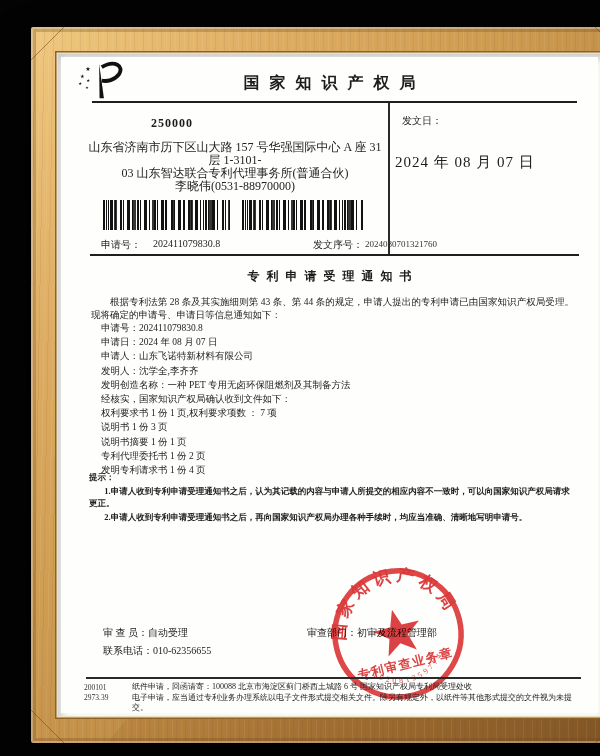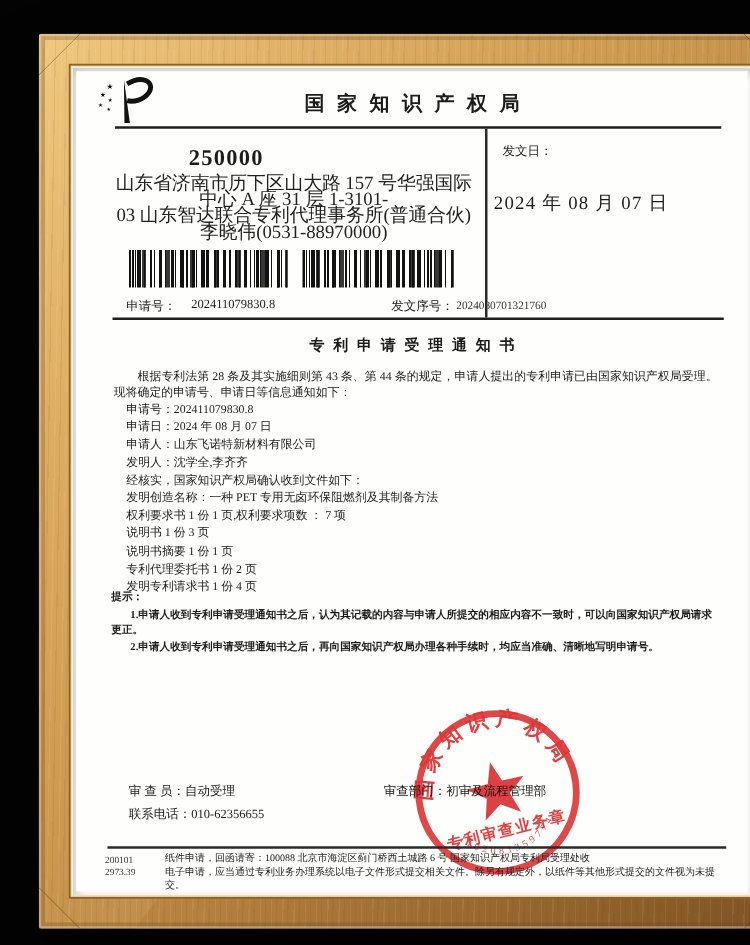--- a/index.html
+++ b/index.html
@@ -28,22 +28,22 @@
   
   .paper{position:absolute;inset:3px;background:#fefefc;overflow:hidden;}
   .abs{position:absolute;}
   
   .agency{left:0;right:0;top:16px;text-align:center;font-size:16px;font-weight:bold;letter-spacing:10px;text-indent:10px;}
   .logo{left:13px;top:4px;width:52px;height:40px;}
   .rule{background:#1f1f1f;height:2px;}
   .rule-thin{background:#2a2a2a;height:1.5px;}
   .hr-header{left:31px;right:21px;top:44px;}
   .vdivider{left:327px;top:46px;height:151px;width:1.5px;background:#2a2a2a;}
-  .postcode{left:90px;top:59px;font-size:18px;font-weight:bold;letter-spacing:1px;}
-  .addr{left:26px;top:84px;width:296px;text-align:center;font-size:15px;line-height:13px;color:#222;}
+  .postcode{left:90px;top:59px;font-size:12px;font-weight:bold;letter-spacing:1px;}
+  .addr{left:26px;top:84px;width:296px;text-align:center;font-size:12px;line-height:13px;color:#222;}
   .dispatch-label{left:341px;top:57px;font-size:10px;}
   .dispatch-date{left:334px;top:96px;font-size:15px;letter-spacing:1px;}
   
   .barcode{top:143px;height:30px;background:
       repeating-linear-gradient(90deg,#121212 0 2px,transparent 2px 3px,#121212 3px 4px,transparent 4px 7px,#121212 7px 10px,transparent 10px 12px,#121212 12px 13px,transparent 13px 17px),
       repeating-linear-gradient(90deg,transparent 0 5px,#121212 5px 6px,transparent 6px 11px,rgba(20,20,20,.85) 11px 14px,transparent 14px 19px);}
   .bc1{left:42px;width:127px;}
   .bc2{left:181px;width:121px;}
   .appno-row{top:181px;font-size:10px;}
   .appno-label{left:40px;}
@@ -116,22 +116,22 @@
       <div class="abs rule hr-mid"></div>
 
       <div class="abs doc-title">专利申请受理通知书</div>
 
       <div class="abs body-para">根据专利法第 28 条及其实施细则第 43 条、第 44 条的规定，申请人提出的专利申请已由国家知识产权局受理。现将确定的申请号、申请日等信息通知如下：</div>
       <div class="abs body-list">
         <div>申请号：202411079830.8</div>
         <div>申请日：2024 年 08 月 07 日</div>
         <div>申请人：山东飞诺特新材料有限公司</div>
         <div>发明人：沈学全,李齐齐</div>
+        <div>发明创造名称：一种 PET 专用无卤环保阻燃剂及其制备方法</div>
         <div>经核实，国家知识产权局确认收到文件如下：</div>
-        <div>发明创造名称：一种 PET 专用无卤环保阻燃剂及其制备方法</div>
         <div>权利要求书 1 份 1 页,权利要求项数 ： 7 项</div>
         <div>说明书 1 份 3 页</div>
         <div>说明书摘要 1 份 1 页</div>
         <div>专利代理委托书 1 份 2 页</div>
         <div>发明专利请求书 1 份 4 页</div>
       </div>
 
       <div class="abs tips">
         <p class="tips-label">提示：</p>
         <p>1.申请人收到专利申请受理通知书之后，认为其记载的内容与申请人所提交的相应内容不一致时，可以向国家知识产权局请求更正。</p>

